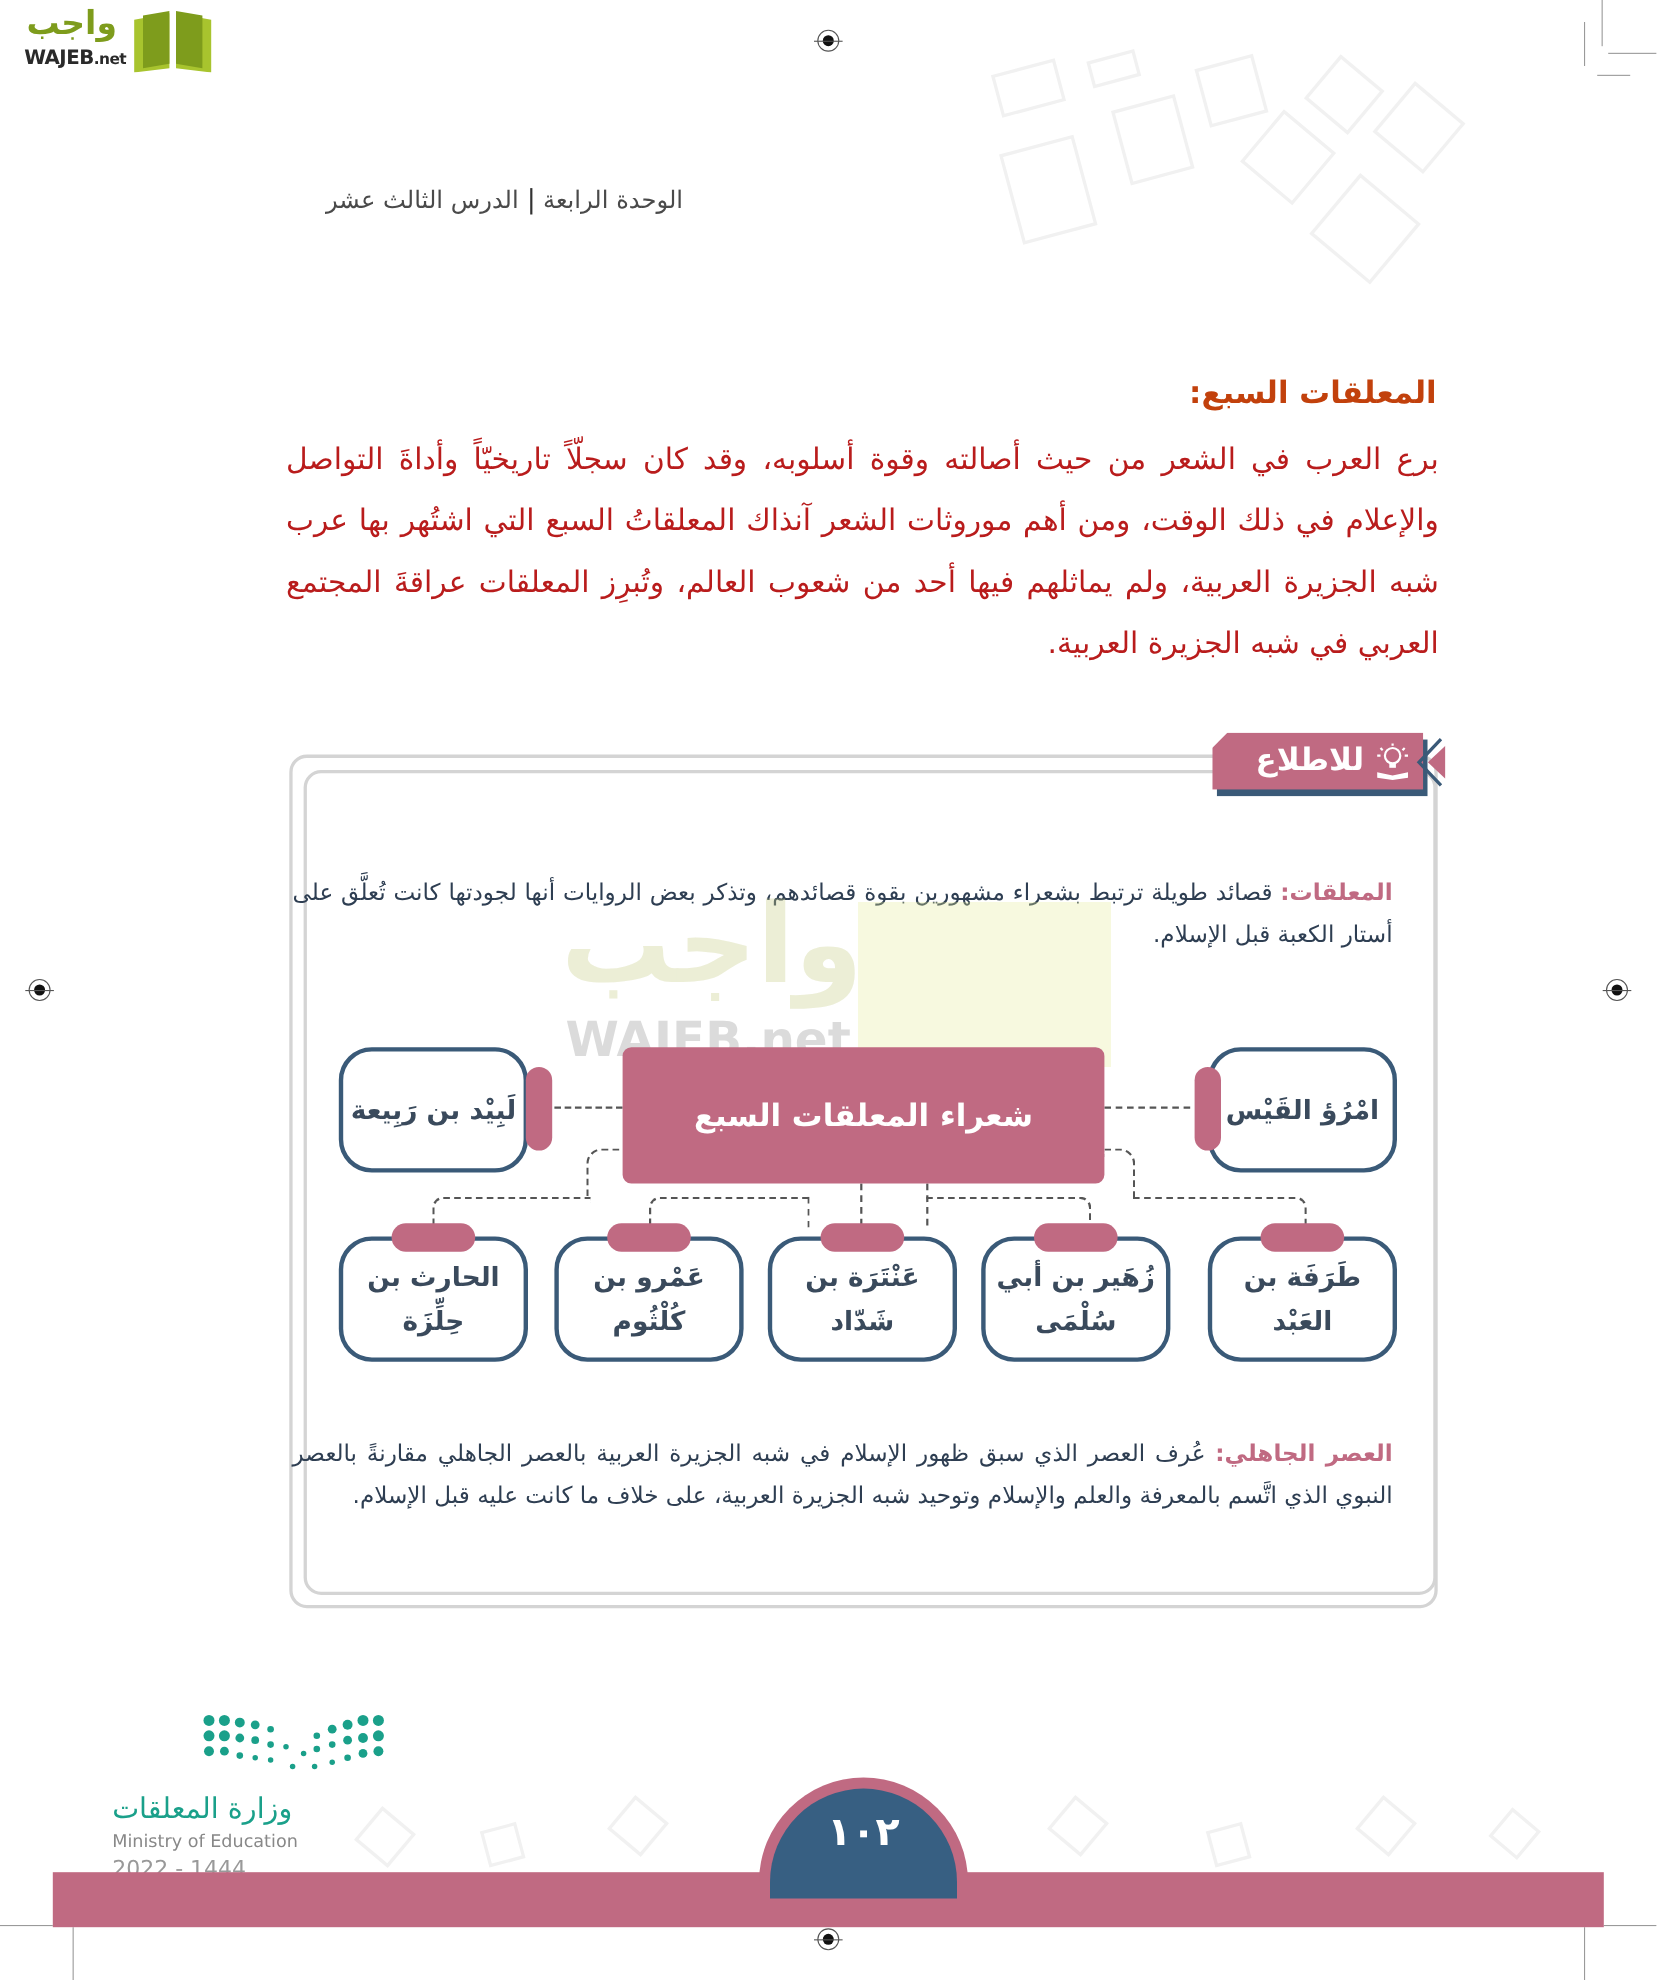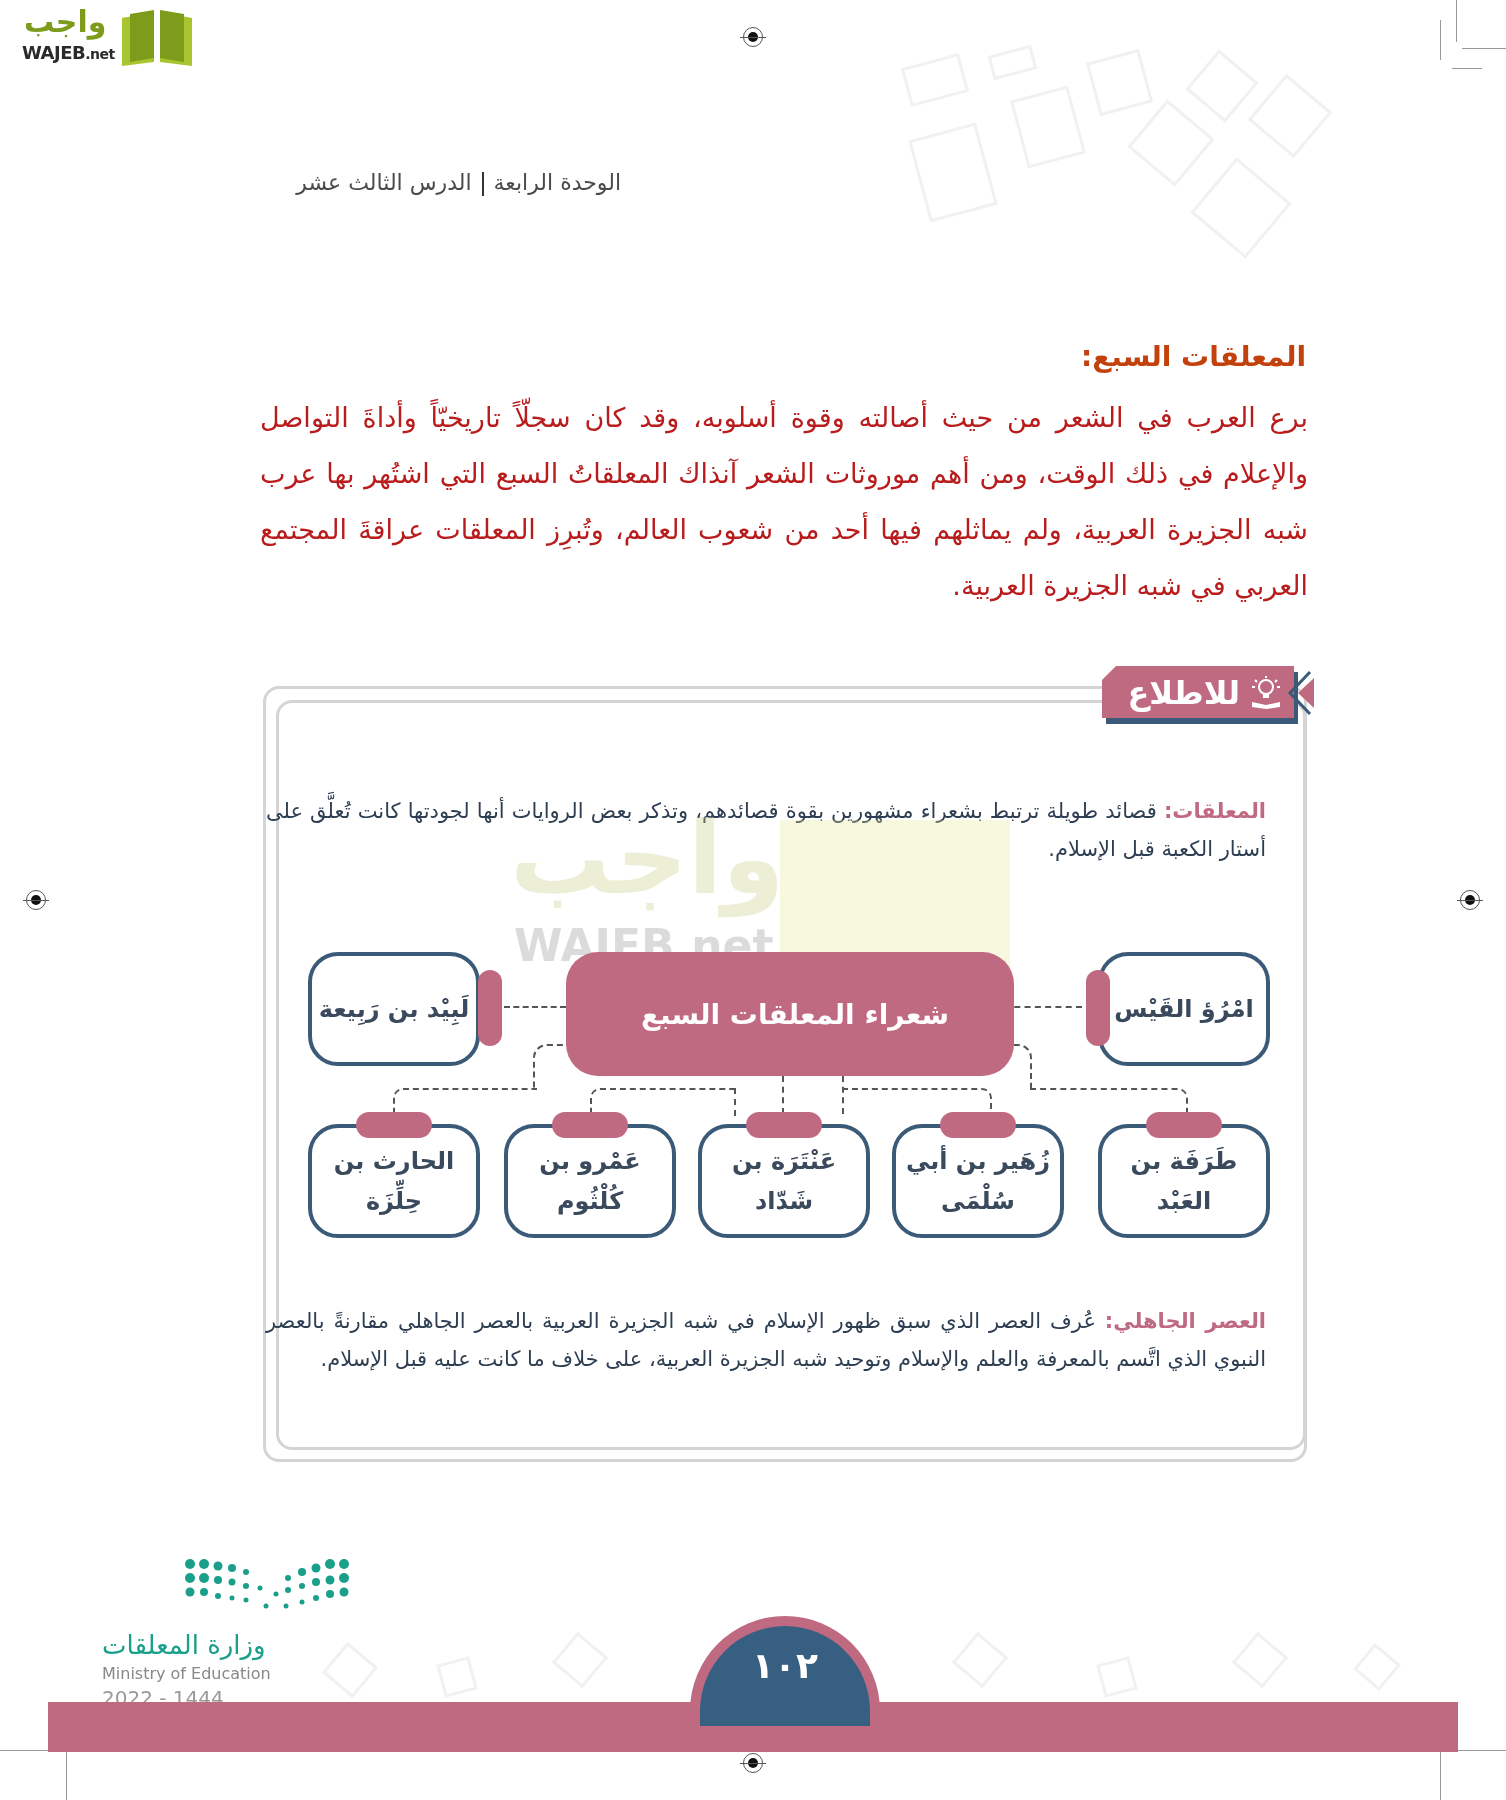--- a/index.html
+++ b/index.html
@@ -26,35 +26,35 @@
   .sec-title { right:200px; top:340px; font-size:28px; font-weight:bold; color:#c2410c; direction:rtl; }
   .body-text { right:198px; top:390px; width:1048px; font-size:27px; line-height:56px; color:#b91c1c; direction:rtl; text-align:justify; text-align-last:right; }
   
   .box-outer { left:263px; top:686px; width:1044px; height:776px; border:3px solid #d4d4d4; border-radius:16px; box-sizing:border-box; }
   .box-inner { left:276px; top:700px; width:1030px; height:750px; border:3px solid #d4d4d4; border-radius:16px; box-sizing:border-box; background:transparent; }
   .tag { right:196px; top:666px; width:208px; height:56px; }
   .tag-body { position:absolute; right:16px; top:0; width:192px; height:52px; background:#c06a82;
               clip-path:polygon(14px 0,100% 0,100% 100%,0 100%,0 14px); box-shadow:0 0 0 0; }
   .tag-shadow { position:absolute; right:12px; top:6px; width:192px; height:52px; background:#3a5a78;
               clip-path:polygon(14px 0,100% 0,100% 100%,0 100%,0 14px); }
-  .tag-label { position:absolute; right:70px; top:8px; color:#fff; font-size:32px; font-weight:bold; direction:rtl; }
+  .tag-label { position:absolute; right:70px; top:8px; color:#fff; font-size:28px; font-weight:bold; direction:rtl; }
   .tag-icon { position:absolute; right:26px; top:8px; width:36px; height:36px; }
   .tag-chev { position:absolute; right:-4px; top:2px; width:30px; height:50px; }
   .def { right:240px; width:1000px; font-size:21px; line-height:38px; color:#2e3e52; direction:rtl; text-align:justify; text-align-last:right; }
   .def b { color:#c06a82; }
   .def1 { top:792px;padding-left:23px; }
   .def2 { top:1302px; }
   
   .wm { left:510px; top:820px; width:500px; height:150px; opacity:0.35; pointer-events:none; }
   .wm-ar { position:absolute; left:0; top:-20px; font-size:100px; font-weight:bold; color:#c9cf8c; }
   .wm-en { position:absolute; left:4px; top:100px; font-size:44px; font-weight:bold; color:#999; }
   .wm-book { position:absolute; left:270px; top:0; width:230px; height:150px; background:#e8ee9a; opacity:0.9; }
   
-  .center-node { left:566px; top:952px; width:438px; height:124px; background:#c06a82; border-radius:32px;
-                 color:#fff; font-size:28px; font-weight:bold; display:flex; align-items:center; justify-content:center; direction:rtl;padding-left:10px; }
+  .center-node { left:566px; top:952px; width:438px; height:124px; background:#c06a82; border-radius:8px;
+                 color:#fff; font-size:28px; font-weight:bold; display:flex; align-items:center; justify-content:center; direction:rtl; }
   .node { position:absolute; width:172px; height:114px; border:4px solid #3a5a78; border-radius:30px; background:#fff;
           box-sizing:border-box; display:flex; align-items:center; justify-content:center; text-align:center;
           font-size:24px; font-weight:bold; color:#3a4a5c; line-height:40px; direction:rtl; }
   .tab-v { position:absolute; width:24px; height:76px; background:#c06a82; border-radius:12px; }
   .tab-h { position:absolute; width:76px; height:26px; background:#c06a82; border-radius:13px; }
   .dash { position:absolute; border-color:#555; border-style:dashed; border-width:0; }
   
   .moe { left:100px; top:1558px; width:260px; height:150px; }
   .moe-ar { position:absolute; left:2px; top:72px; font-size:26px; color:#1aa08a; direction:rtl; }
   .moe-en { position:absolute; left:2px; top:106px; font-size:16px; color:#888; }

